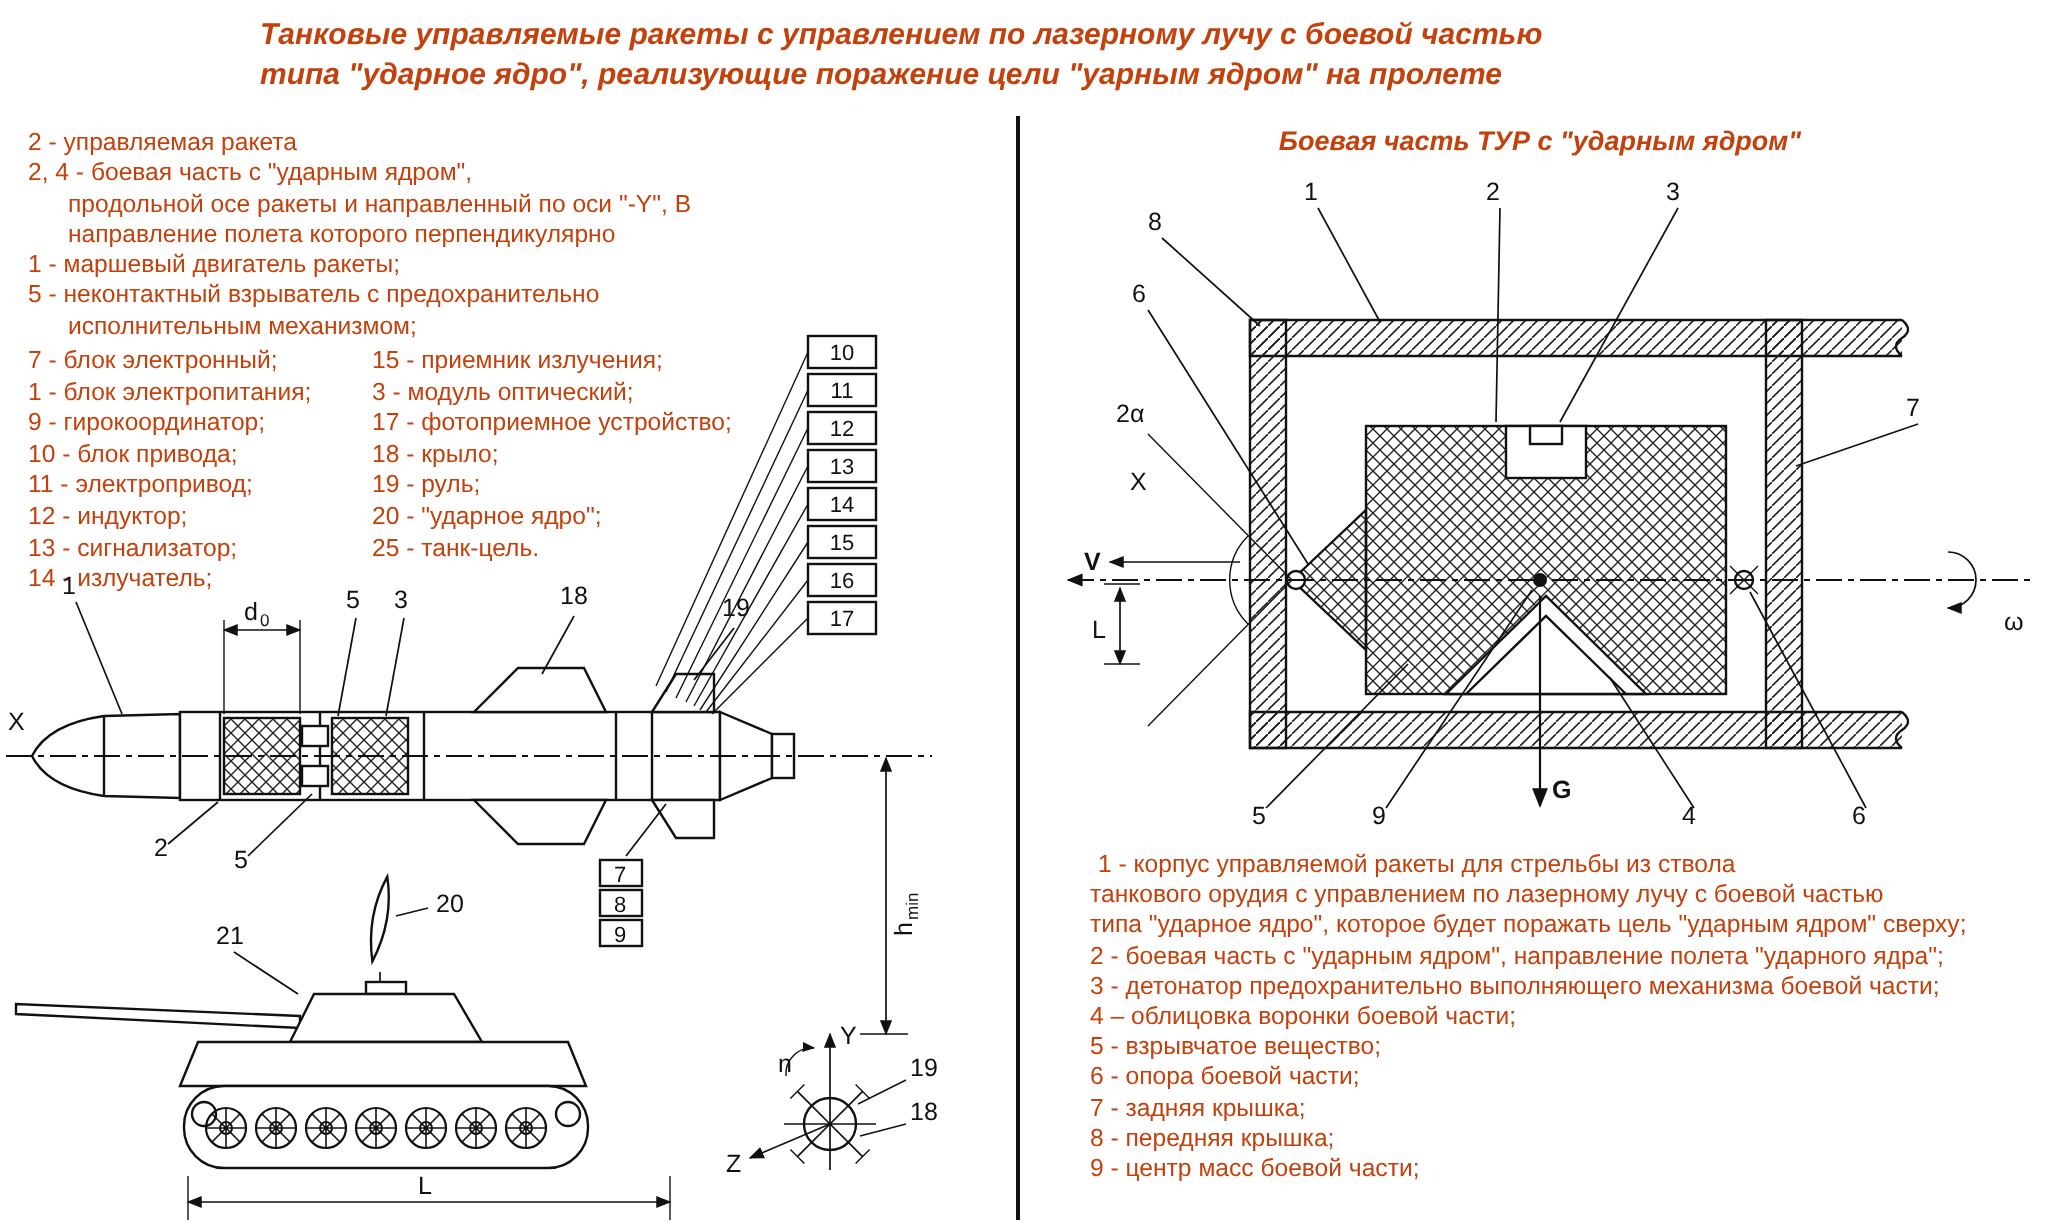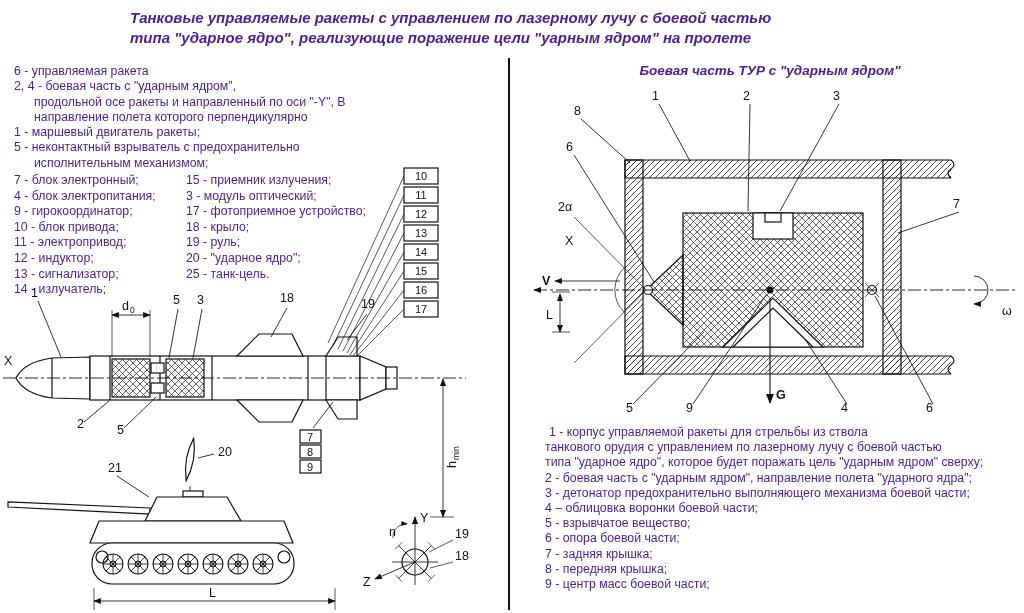--- a/index.html
+++ b/index.html
@@ -1,17 +1,17 @@
 <!DOCTYPE html>
 <html><head>
 <meta charset="utf-8">
 <style>
   *{margin:0;padding:0;box-sizing:border-box}
   html,body{background:#e9e9e9}
-  #page{position:relative;width:1024px;height:613px;background:#fff;font-family:"Liberation Sans",sans-serif;color:#4c1d95;overflow:hidden}
+  #page{position:relative;width:1024px;height:613px;background:#fff;font-family:"Liberation Sans",sans-serif;color:#c2410c;overflow:hidden}
   .title{position:absolute;left:130px;top:8px;font-size:15px;font-weight:bold;font-style:italic;line-height:20px}
   .divider{position:absolute;left:508px;top:58px;width:2px;height:552px;background:#111}
   .legend{position:absolute;font-size:12.3px;line-height:15.3px}
   #leftLegend{left:14px;top:64px;width:388px}
   .ind{margin-left:20px}
   .cols{display:flex;margin-top:2px;line-height:15.6px}
   .col1{width:172px}
   #rightTitle{position:absolute;left:560px;top:63px;width:420px;text-align:center;font-weight:bold;font-style:italic;font-size:13.5px}
   #rightLegend{left:545px;top:425px;width:476px;line-height:15.2px}
   .firstind{margin-left:4px}
@@ -34,31 +34,31 @@
 <div id="page">
 
   <div class="title">
     <div>Танковые управляемые ракеты с управлением по лазерному лучу с боевой частью</div>
     <div>типа "ударное ядро", реализующие поражение цели "уарным ядром" на пролете</div>
   </div>
 
   <div class="divider"></div>
 
   <div class="legend" id="leftLegend">
-    <div>6 - управляемая ракета</div>
+    <div>2 - управляемая ракета</div>
     <div>2, 4 - боевая часть с "ударным ядром",</div>
     <div class="ind">продольной осе ракеты и направленный по оси "-Y", В</div>
     <div class="ind">направление полета которого перпендикулярно</div>
     <div>1 - маршевый двигатель ракеты;</div>
     <div>5 - неконтактный взрыватель с предохранительно</div>
     <div class="ind">исполнительным механизмом;</div>
     <div class="cols">
       <div class="col1">
         <div>7 - блок электронный;</div>
-        <div>4 - блок электропитания;</div>
+        <div>1 - блок электропитания;</div>
         <div>9 - гирокоординатор;</div>
         <div>10 - блок привода;</div>
         <div>11 - электропривод;</div>
         <div>12 - индуктор;</div>
         <div>13 - сигнализатор;</div>
         <div>14 - излучатель;</div>
       </div>
       <div>
         <div>15 - приемник излучения;</div>
         <div>3 - модуль оптический;</div>

